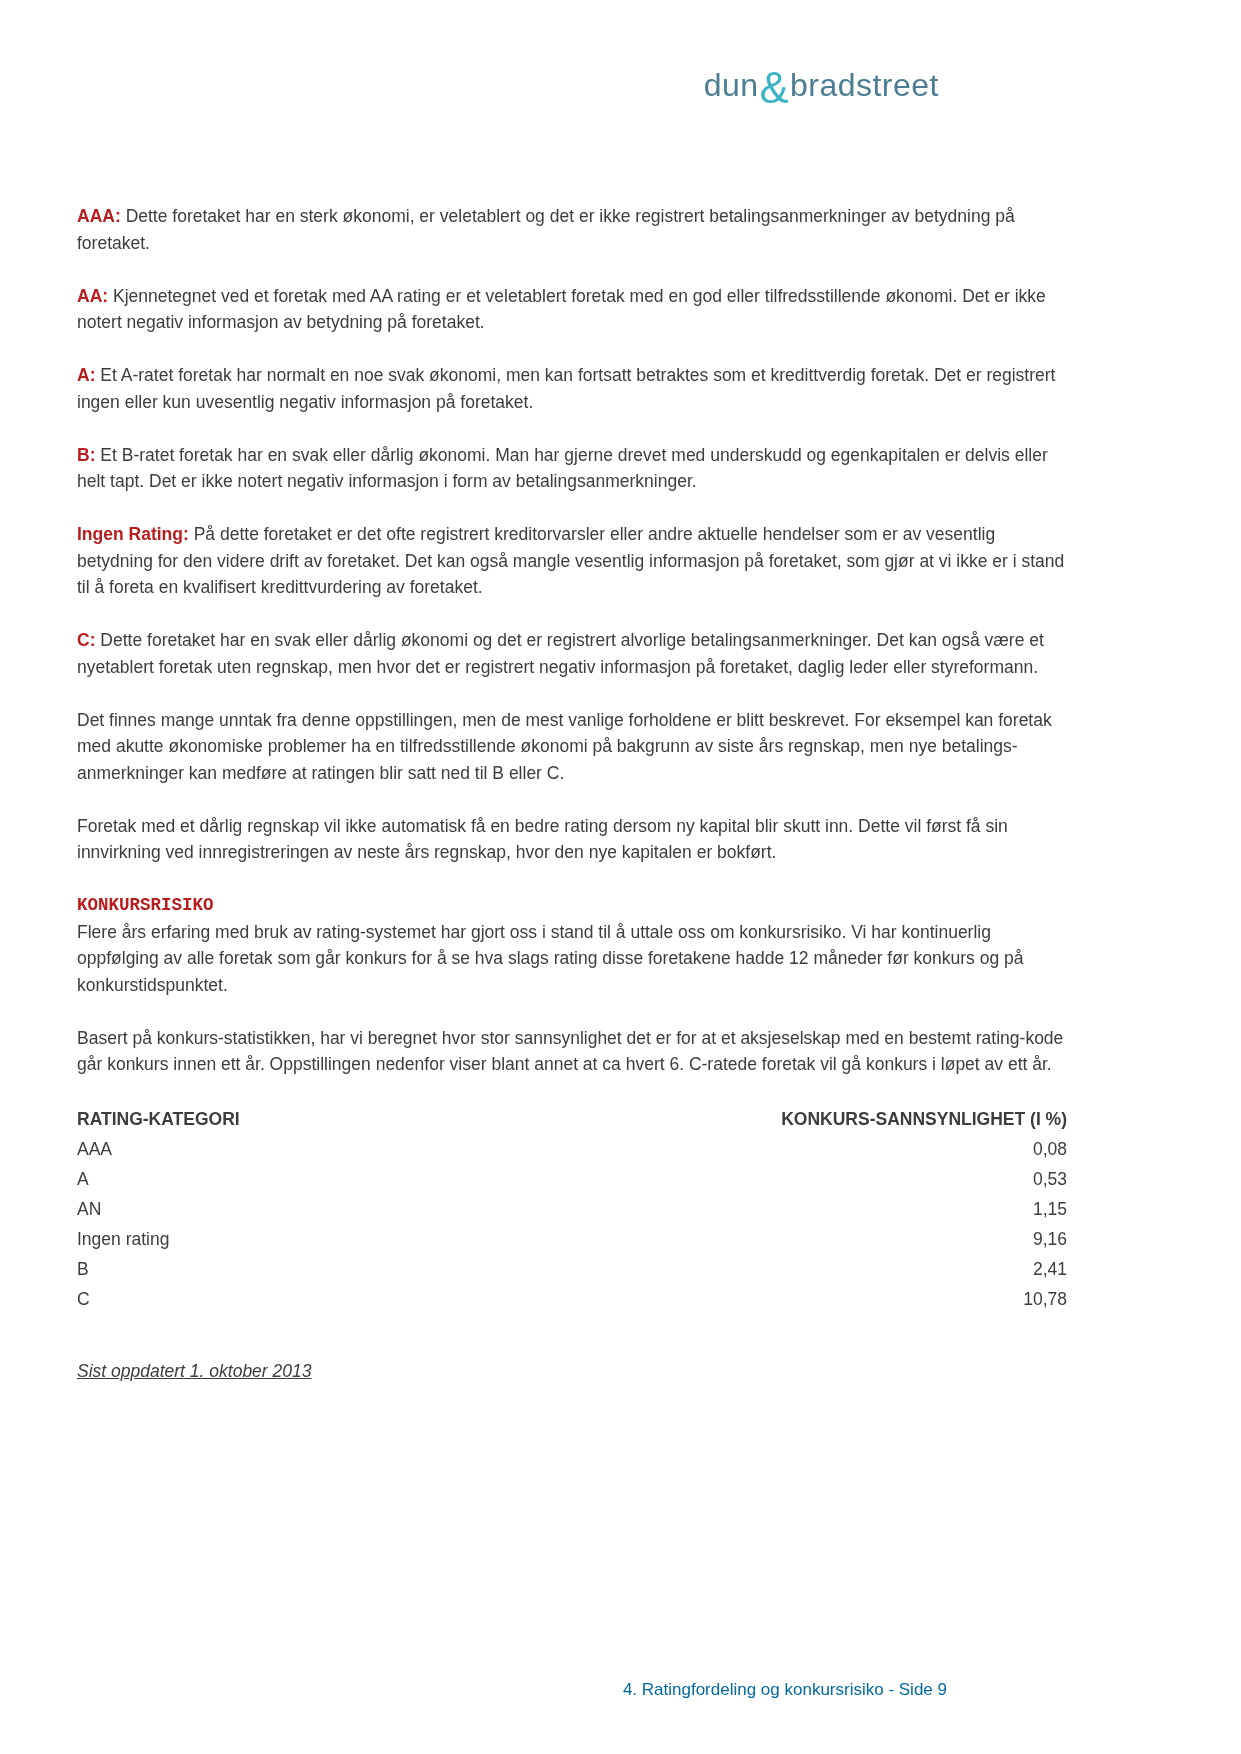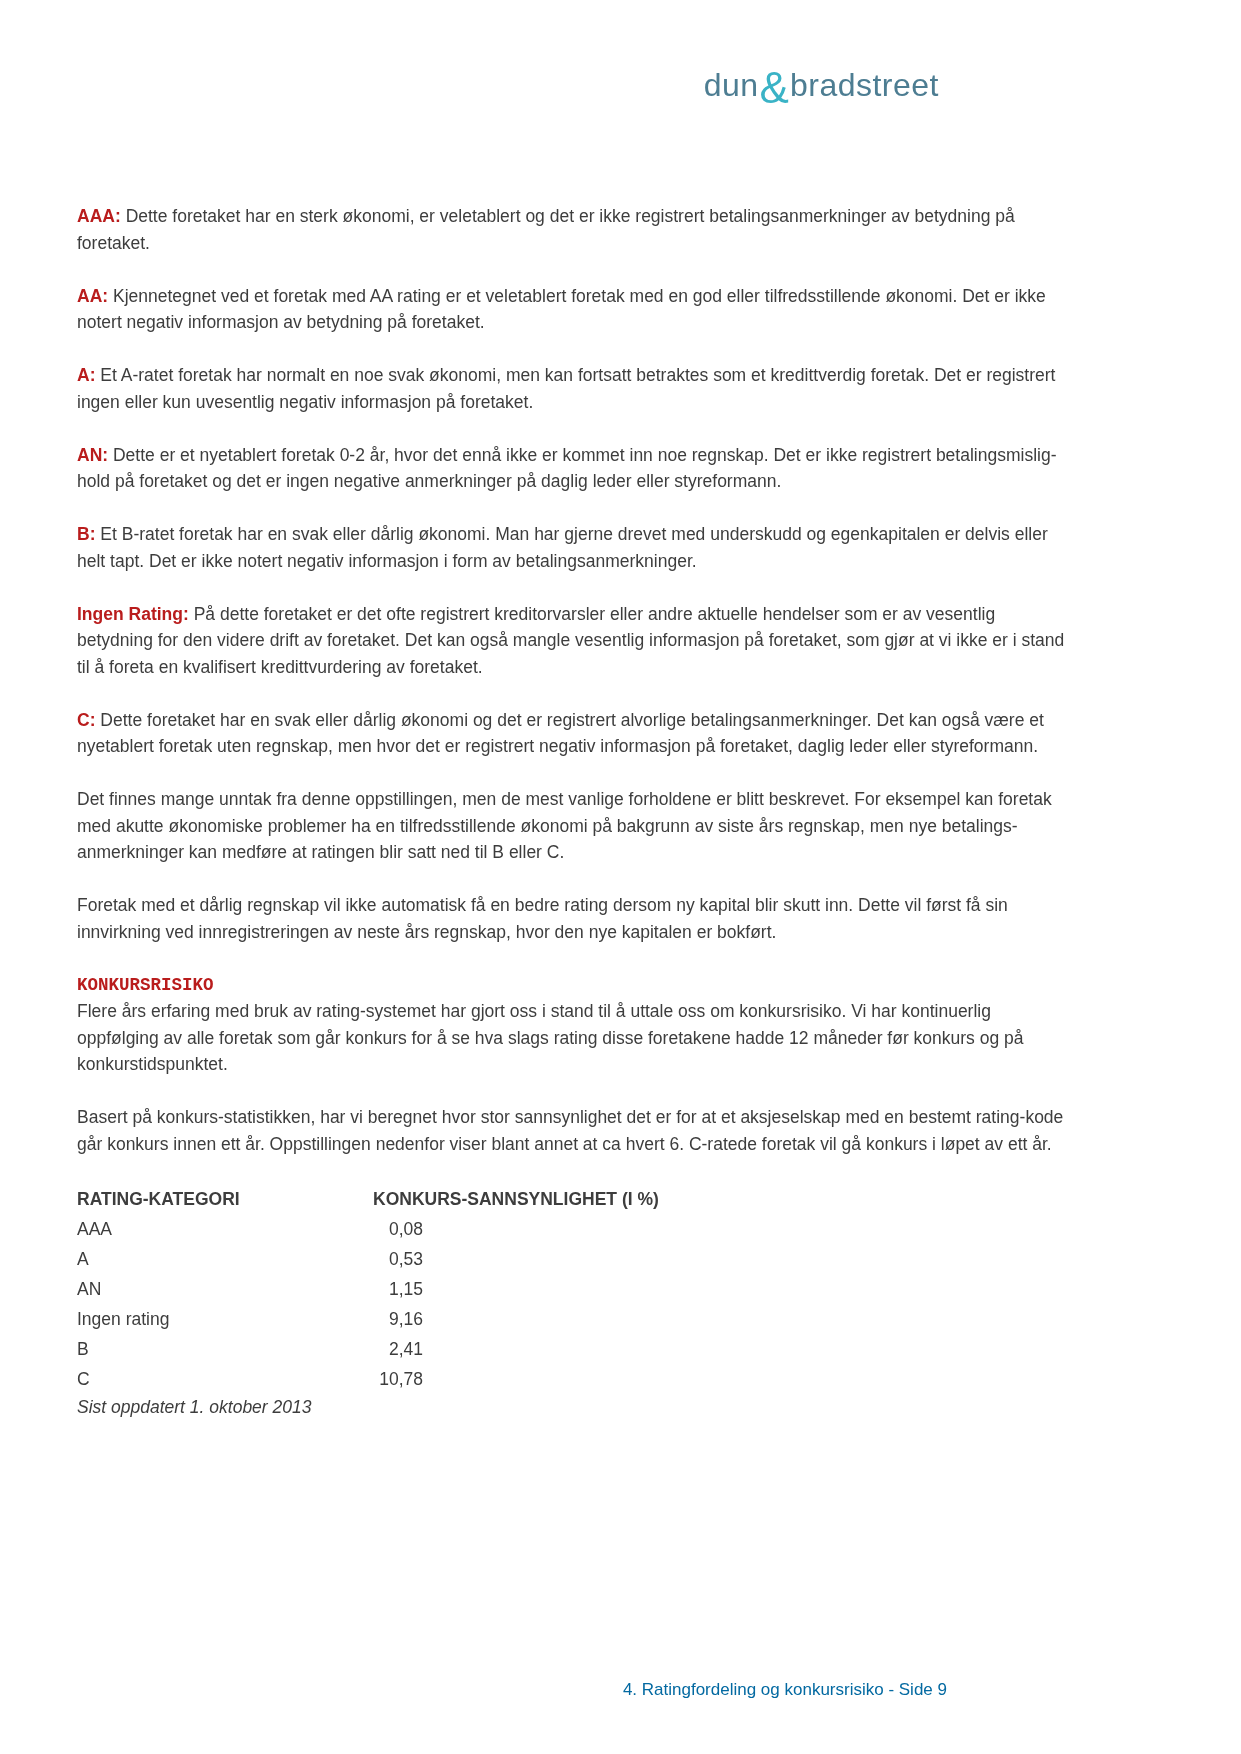--- a/index.html
+++ b/index.html
@@ -49,28 +49,31 @@
     line-height: 26.5px;
     font-family: Liberation Mono, monospace;
   }
   
   .rating-table { margin-top: 26.5px; }
   .t-row {
     display: flex;
     align-items: baseline;
     line-height: 30px;
     height: 30px;
+    justify-content: space-between;
   }
   .t-header .t-col-cat, .t-header .t-col-val-head { font-weight: bold; }
   .t-col-cat { width: 296px; flex: 0 0 296px; }
   .t-col-val { width: 50px; flex: 0 0 50px; text-align: right; }
   .t-col-val-head { white-space: nowrap; }
   
   .note {
+    margin-top: 44px;
     font-style: italic;
+    text-decoration: underline;
   }
   
   .footer {
     position: absolute;
     top: 1680px;
     right: 180px;
     font-size: 17px;
     color: #0369a1;
     white-space: nowrap;
   }
@@ -85,21 +88,20 @@
   </div>
 
   <div class="content">
 
     <p class="para"><b>AAA:</b> <span>Dette foretaket har en sterk økonomi, er veletablert og det er ikke registrert betalingsanmerkninger av betydning på foretaket.</span></p>
 
     <p class="para"><b>AA:</b> <span>Kjennetegnet ved et foretak med AA rating er et veletablert foretak med en god eller tilfredsstillende økonomi. Det er ikke notert negativ informasjon av betydning på foretaket.</span></p>
 
     <p class="para"><b>A:</b> <span>Et A-ratet foretak har normalt en noe svak økonomi, men kan fortsatt betraktes som et kredittverdig foretak. Det er registrert ingen eller kun uvesentlig negativ informasjon på foretaket.</span></p>
 
-    <p class="para"><b>AN:</b> <span>Dette er et nyetablert foretak 0-2 år, hvor det ennå ikke er kommet inn noe regnskap. Det er ikke registrert betalingsmislig- hold på foretaket og det er ingen negative anmerkninger på daglig leder eller styreformann.</span></p>
 
     <p class="para"><b>B:</b> <span>Et B-ratet foretak har en svak eller dårlig økonomi. Man har gjerne drevet med underskudd og egenkapitalen er delvis eller helt tapt. Det er ikke notert negativ informasjon i form av betalingsanmerkninger.</span></p>
 
     <p class="para"><b>Ingen Rating:</b> <span>På dette foretaket er det ofte registrert kreditorvarsler eller andre aktuelle hendelser som er av vesentlig betydning for den videre drift av foretaket. Det kan også mangle vesentlig informasjon på foretaket, som gjør at vi ikke er i stand til å foreta en kvalifisert kredittvurdering av foretaket.</span></p>
 
     <p class="para"><b>C:</b> <span>Dette foretaket har en svak eller dårlig økonomi og det er registrert alvorlige betalingsanmerkninger. Det kan også være et nyetablert foretak uten regnskap, men hvor det er registrert negativ informasjon på foretaket, daglig leder eller styreformann.</span></p>
 
     <p class="para">Det finnes mange unntak fra denne oppstillingen, men de mest vanlige forholdene er blitt beskrevet. For eksempel kan foretak med akutte økonomiske problemer ha en tilfredsstillende økonomi på bakgrunn av siste års regnskap, men nye betalings- anmerkninger kan medføre at ratingen blir satt ned til B eller C.</p>
 
     <p class="para">Foretak med et dårlig regnskap vil ikke automatisk få en bedre rating dersom ny kapital blir skutt inn. Dette vil først få sin innvirkning ved innregistreringen av neste års regnskap, hvor den nye kapitalen er bokført.</p>

